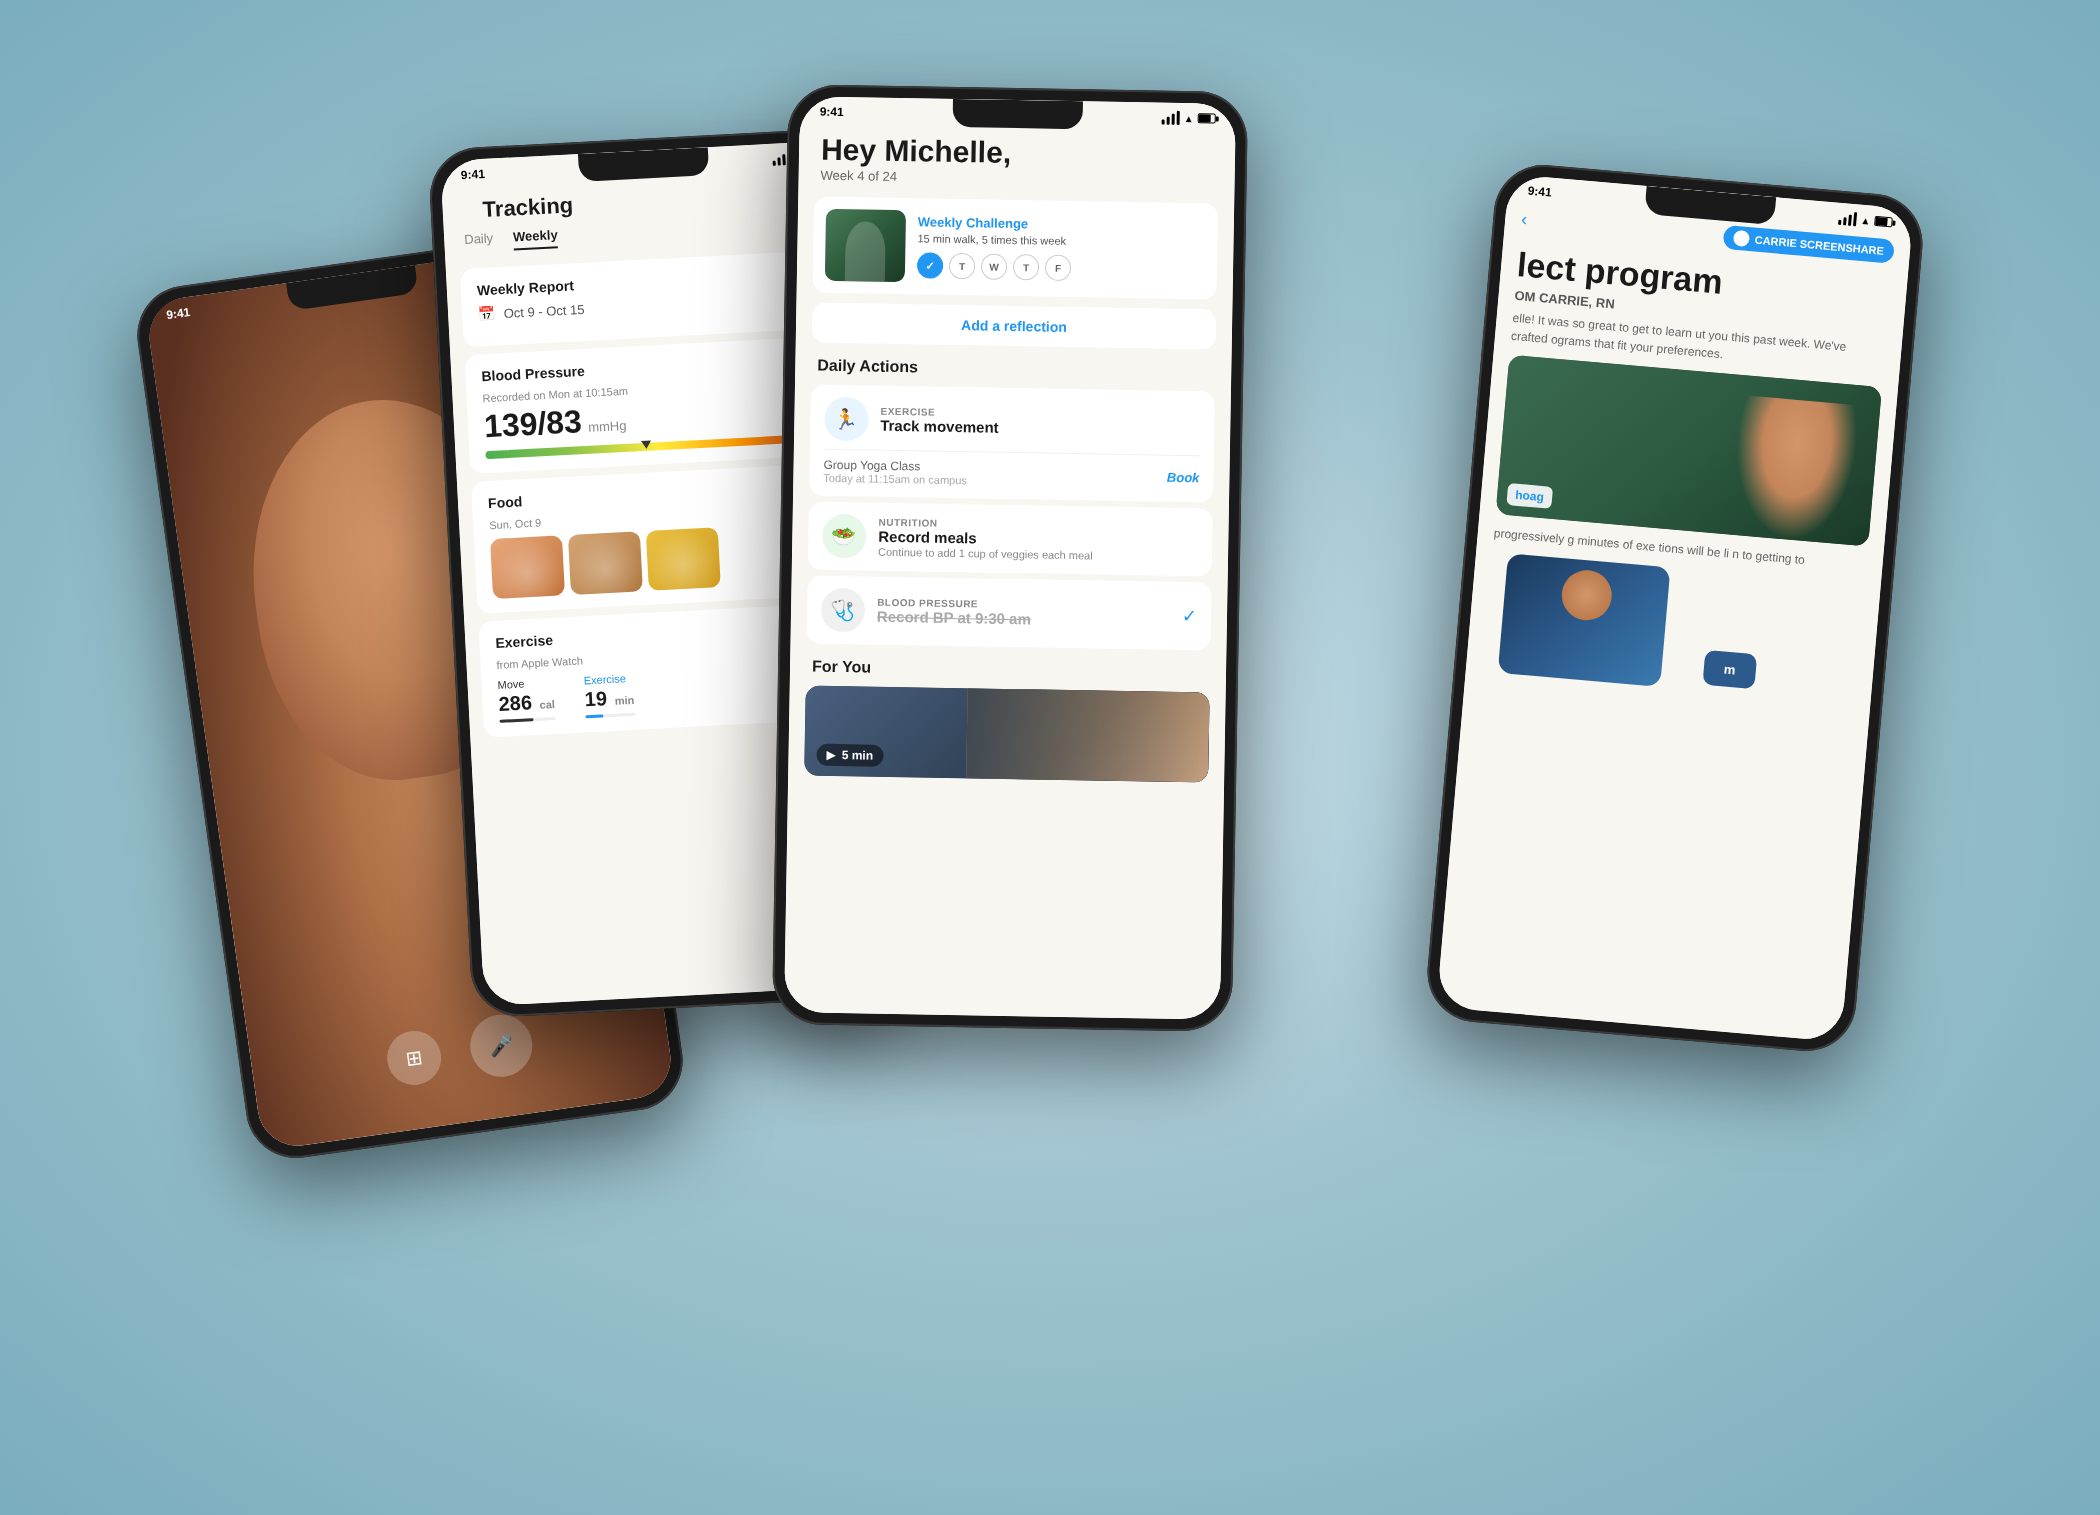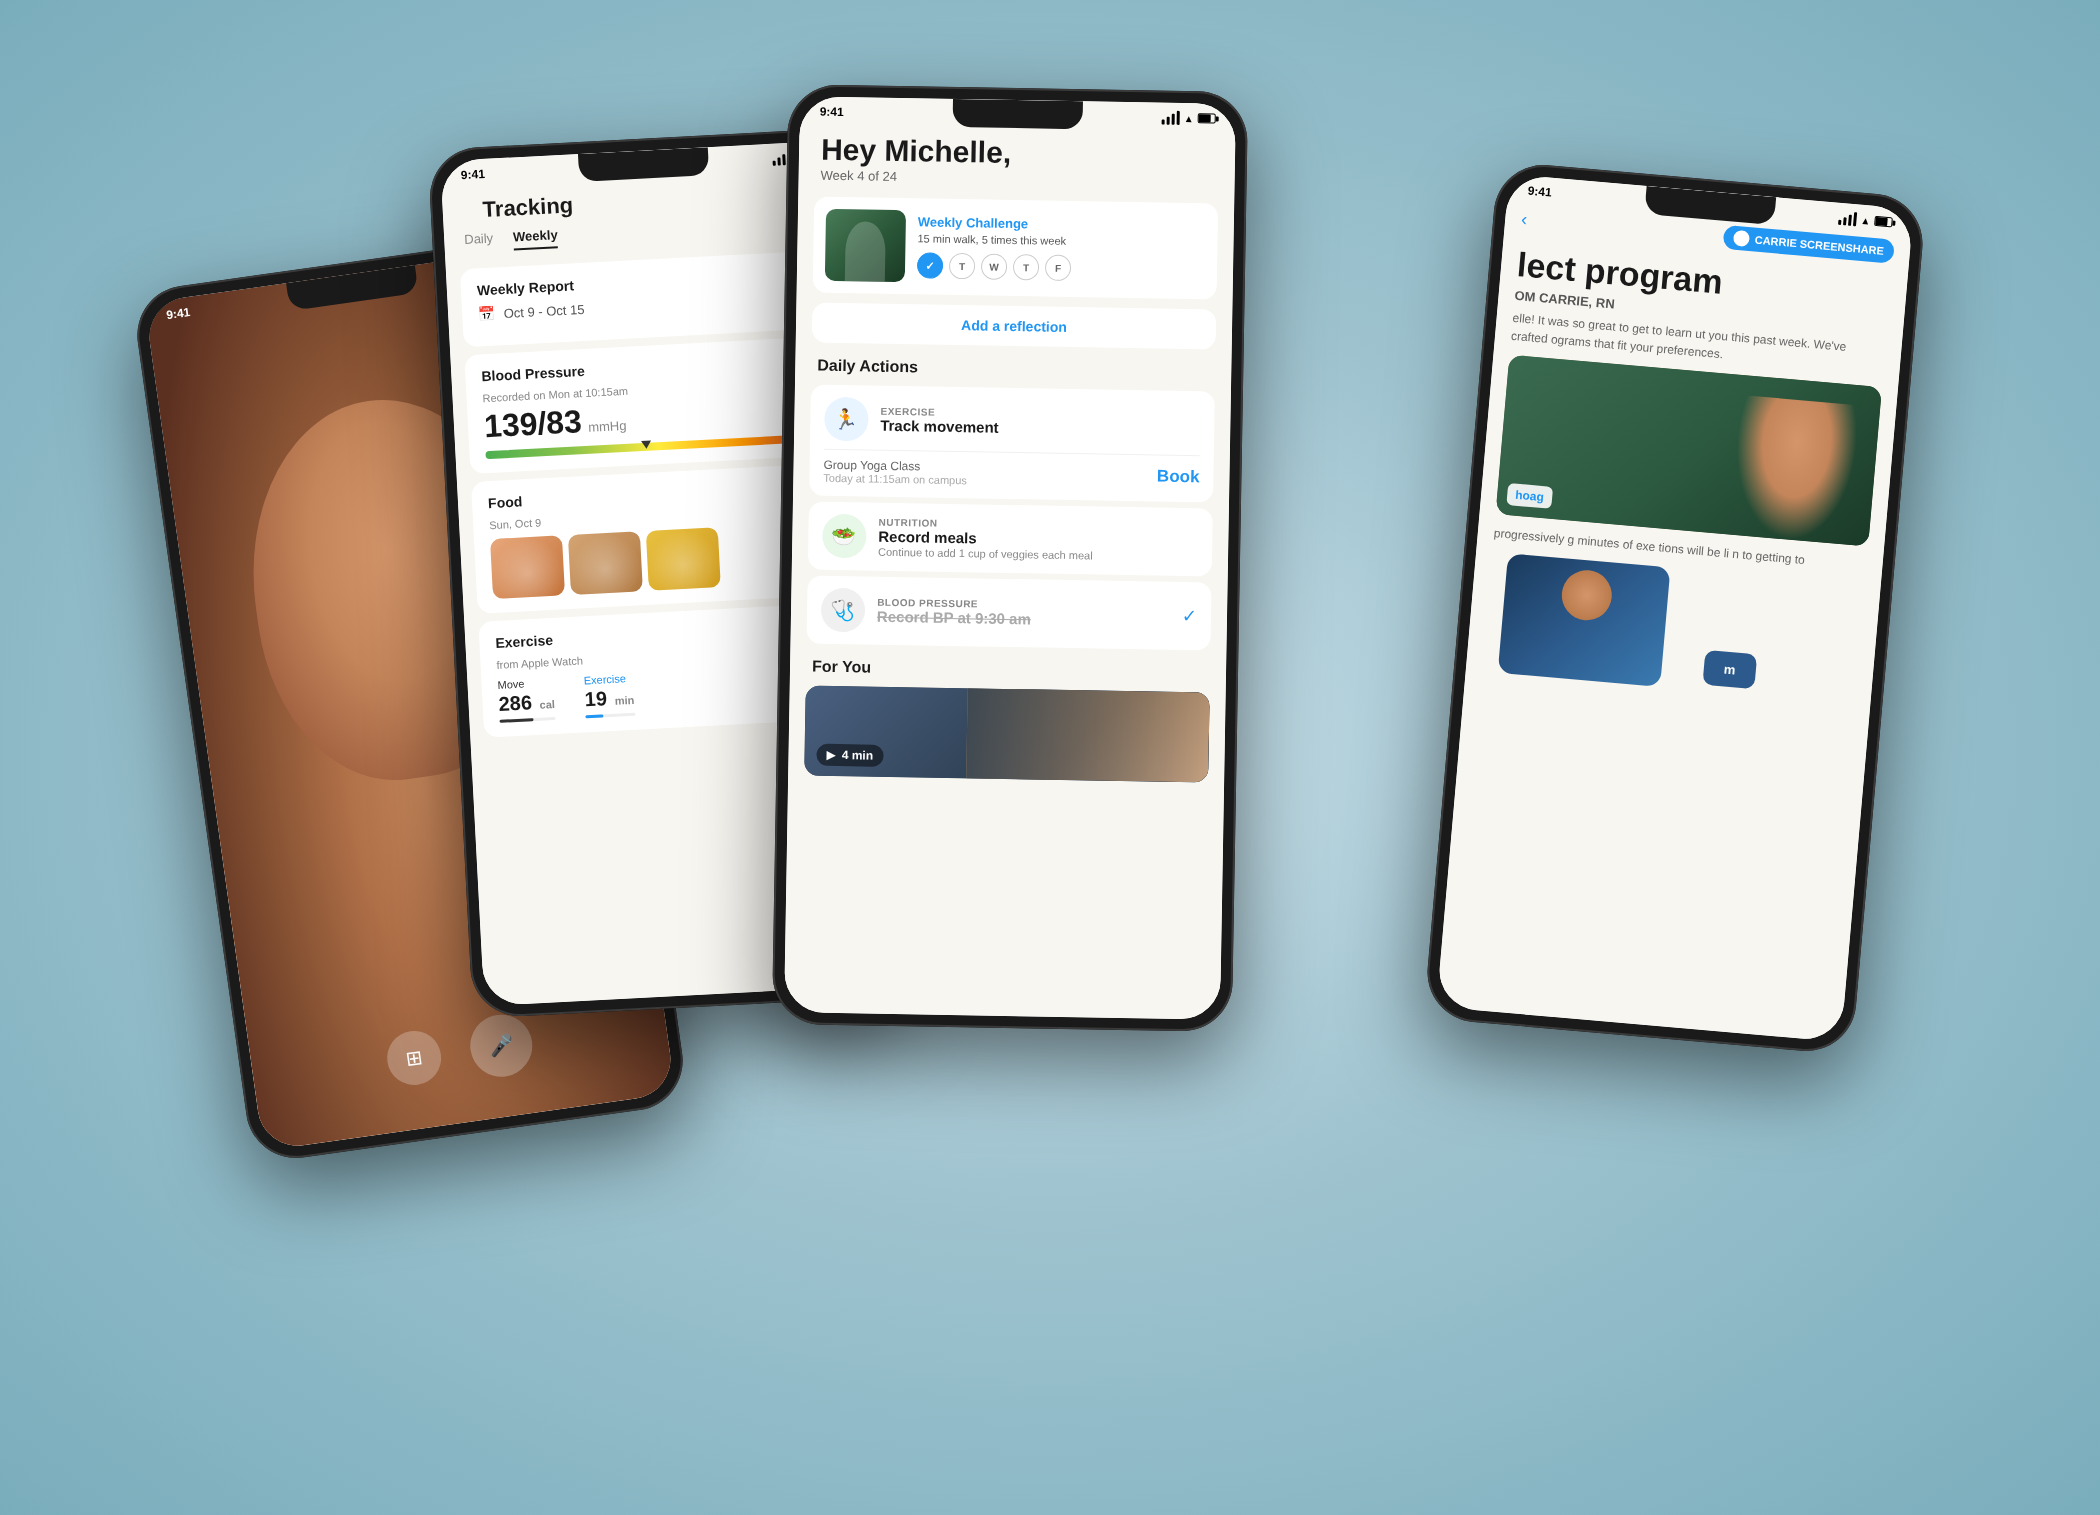--- a/index.html
+++ b/index.html
@@ -516,23 +516,24 @@
       padding-top: 8px;
       border-top: 1px solid #f0f0f0;
     }
 
     .action-sub-text {
       font-size: 12px;
       color: #666;
     }
 
     .book-btn {
-      font-size: 17px;
+      font-size: 13px;
       font-weight: 600;
       color: #2196f3;
+      font-style: italic;
     }
 
     .check-icon {
       color: #2196f3;
       font-size: 18px;
     }
 
     .strikethrough { text-decoration: line-through; color: #aaa; }
 
     .for-you-section {
@@ -948,21 +949,21 @@
             <span class="check-icon">✓</span>
           </div>
         </div>
 
         <div class="for-you-section">For You</div>
         <div class="for-you-card">
           <div class="for-you-bg"></div>
           <div class="for-you-img"></div>
           <div class="for-you-badge">
             <span class="play-icon">▶</span>
-            <span class="for-you-time">4 min</span>
+            <span class="for-you-time">5 min</span>
           </div>
         </div>
 
       </div>
     </div>
   </div>
 
   <div class="phone phone-program">
     <div class="phone-inner">
       <div class="notch"></div>

